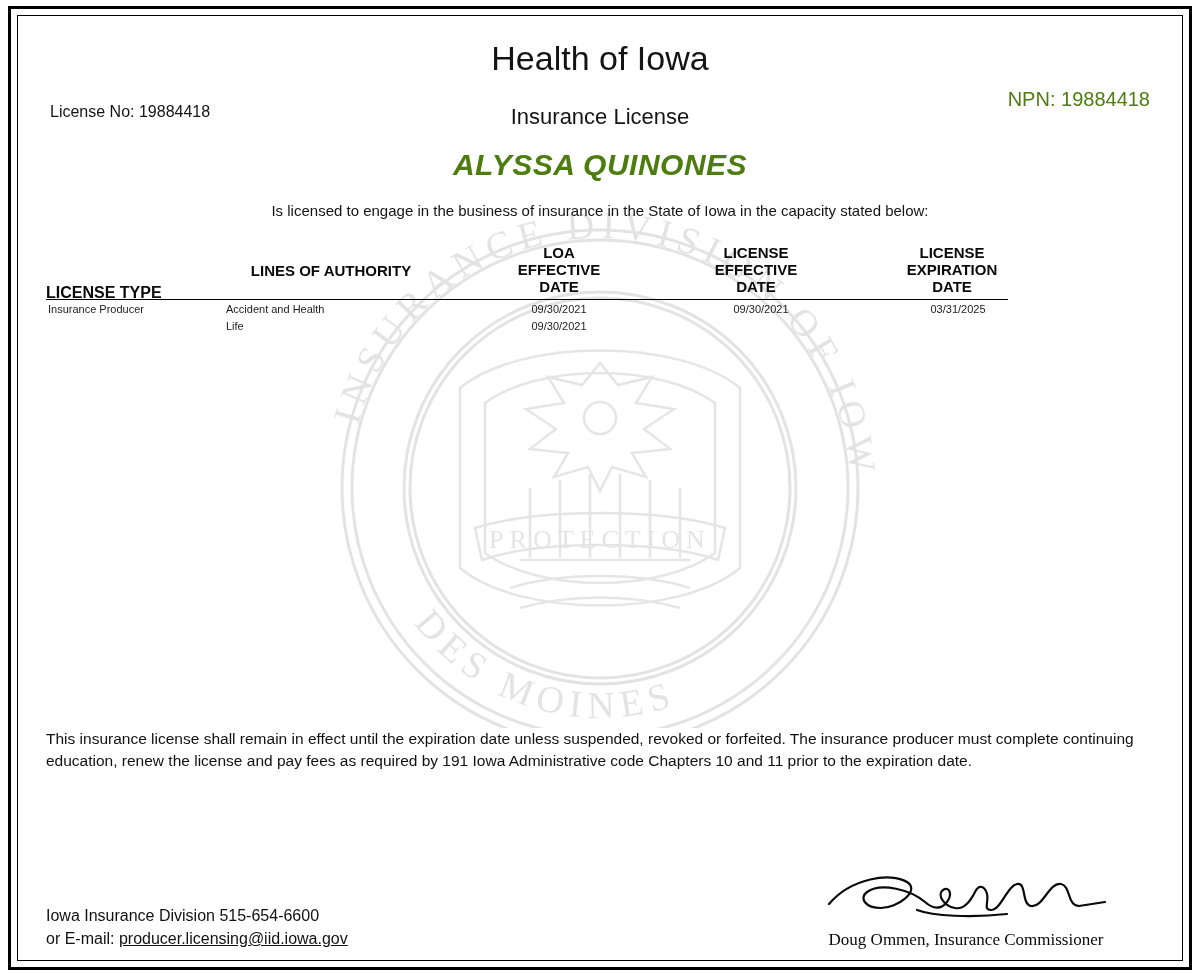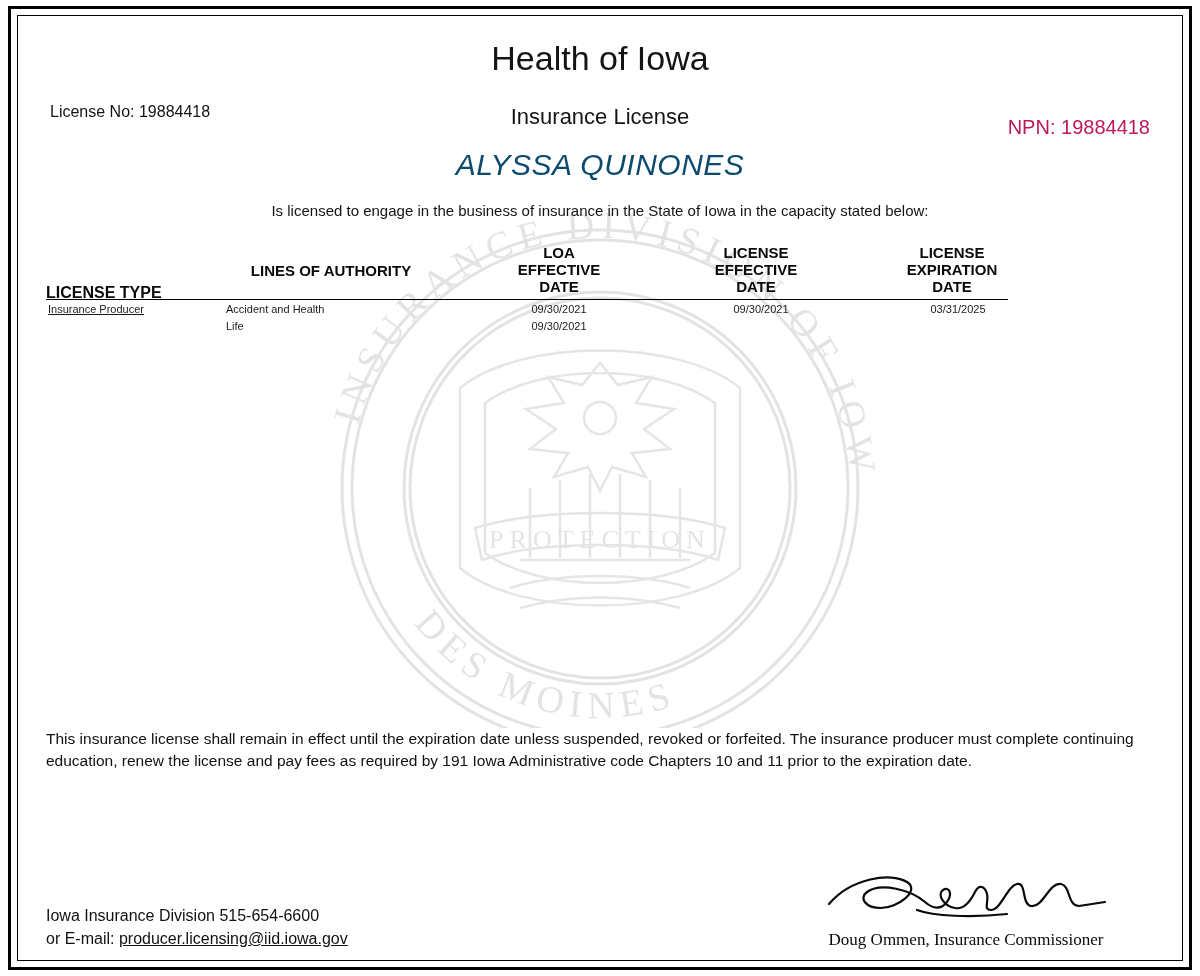--- a/index.html
+++ b/index.html
@@ -81,36 +81,36 @@
   .license-no {
     position: absolute;
     left: 32px;
     top: 87px;
     font-size: 16px;
     color: #141414;
   }
   .npn {
     position: absolute;
     right: 32px;
-    top: 100px;
+    top: 72px;
     font-size: 20px;
-    color: #be185d;
+    color: #4d7c0f;
     text-align: center;
   }
   .licensee-name {
     position: absolute;
     top: 132px;
     left: 0;
     width: 100%;
     text-align: center;
     font-size: 30px;
-    font-weight: normal;
+    font-weight: bold;
     font-style: italic;
     letter-spacing: 0.5px;
-    color: #0c4a6e;
+    color: #4d7c0f;
   }
   .statement {
     position: absolute;
     top: 186px;
     left: 0;
     width: 100%;
     text-align: center;
     font-size: 15px;
     color: #141414;
   }
@@ -174,21 +174,21 @@
     top: 72px;
     width: 1110px;
     font-size: 11px;
     color: #1c1c1c;
   }
   .drow {
     position: relative;
     height: 17px;
   }
   .cell { position: absolute; white-space: nowrap; }
-  .cell.c-type { left: 2px; text-decoration: underline; }
+  .cell.c-type { left: 2px; }
   .cell.c-loa { left: 180px; }
   .cell.c-loaeff { left: 443px; width: 140px; text-align: center; }
   .cell.c-liceff { left: 640px; width: 150px; text-align: center; }
   .cell.c-licexp { left: 832px; width: 160px; text-align: center; }
 
   
   .disclaimer {
     position: absolute;
     left: 28px;
     top: 712px;

